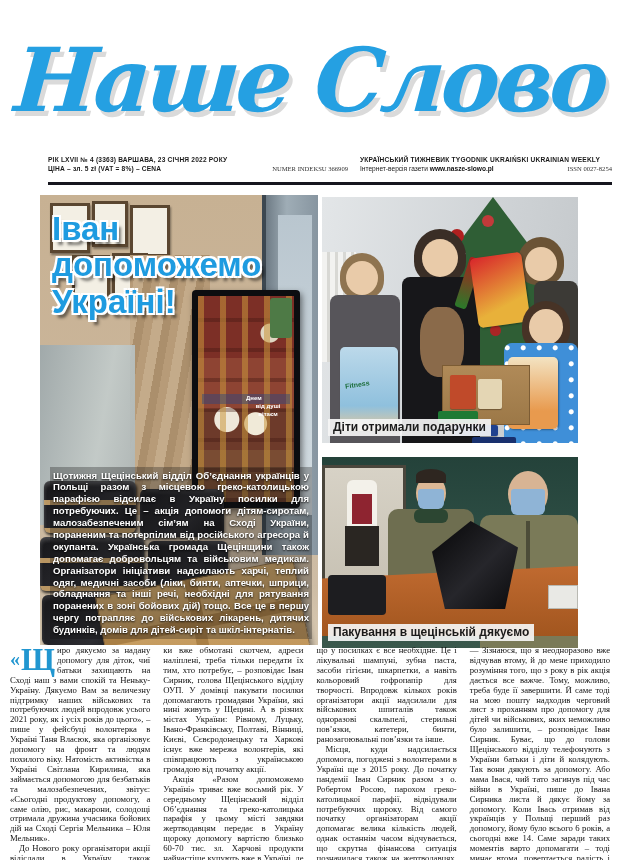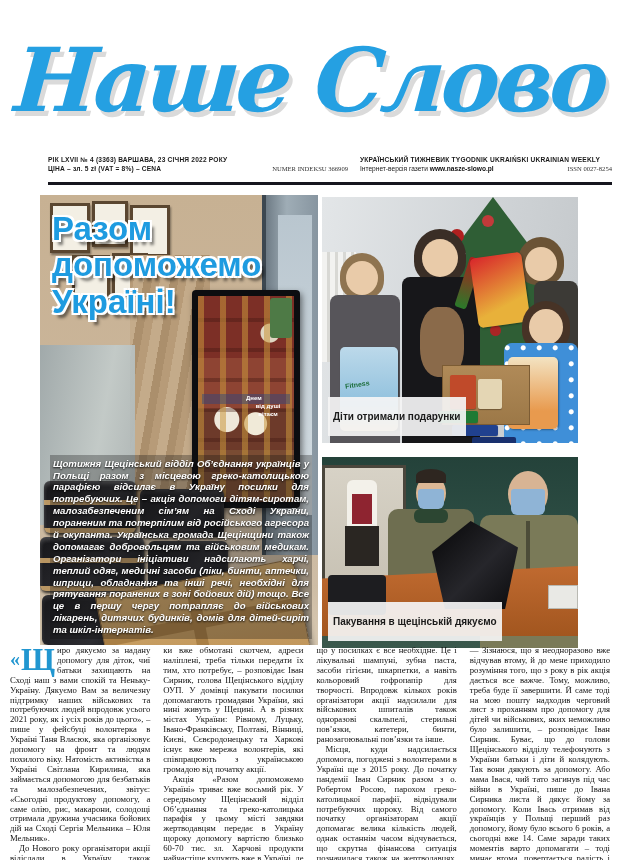--- a/index.html
+++ b/index.html
@@ -18,21 +18,21 @@
   .info-left{width:300px;}
   .info-right{width:252px;}
   .row2{display:flex;justify-content:space-between;}
   .serifsmall{font-family:"Liberation Serif",serif;font-weight:normal;color:#333;}
   .weburl{font-weight:bold;color:#111;}
   .thickrule{position:absolute;top:182px;left:48px;width:564px;height:3px;background:#16161e;}
   
   .ph{position:absolute;overflow:hidden;background:#999;}
   .ph *{position:absolute;}
   .cap{position:absolute;left:6px;bottom:7px;background:rgba(245,245,245,.92);
-       color:#1a1a1a;font-size:10px;font-weight:bold;padding:14px 5px;line-height:1.1;z-index:30;}
+       color:#1a1a1a;font-size:12px;font-weight:bold;padding:2px 5px;line-height:1.1;z-index:30;}
   
   .photo-main{left:40px;top:195px;width:278px;height:450px;background:linear-gradient(#c7b193,#cbb69b 55%,#cfbfa9);}
   .door{right:0;top:0;width:52px;height:360px;background:linear-gradient(90deg,#6e7b85,#9fadb6 40%,#8795a0);border-left:4px solid #3c4750;}
   .doorpane{right:6px;top:20px;width:34px;height:300px;background:linear-gradient(#b9c6cf,#d4dde2);}
   .frames{left:8px;top:6px;width:150px;height:110px;}
   .frm{background:#f3efe4;border:3px solid #5a4630;box-shadow:1px 2px 2px rgba(0,0,0,.4);}
   .marble{left:90px;top:60px;width:80px;height:260px;background:repeating-linear-gradient(100deg,#b79b78 0 8px,#c4ab8a 8px 18px,#ab8f6c 18px 26px);}
   .glass{left:0;top:150px;width:95px;height:180px;background:linear-gradient(100deg,#9ca8ac,#c2cccc 60%,#aab4b6);opacity:.9;}
   .tv{left:152px;top:95px;width:108px;height:218px;background:#0c0d10;border-radius:4px;box-shadow:2px 3px 6px rgba(0,0,0,.5);}
   .tvscr{left:6px;top:6px;width:96px;height:206px;
@@ -55,21 +55,21 @@
   .strap{background:repeating-linear-gradient(0deg,#caa36a 0 5px, transparent 5px 28px);opacity:.9;}
   .floor{left:0;bottom:0;width:278px;height:60px;background:linear-gradient(#cdbca4,#d8c9b2);}
   .cardbox{left:62px;top:382px;width:200px;height:92px;background:linear-gradient(#cfa76a,#c0955a);
            transform:rotate(-11deg);border:1px solid #8d6a3c;box-shadow:2px 4px 6px rgba(0,0,0,.45);}
   .tape{background:#a97f45;}
   .headline{left:12px;top:16px;width:250px;margin:0;z-index:20;
             font-size:33px;line-height:1.1;font-weight:bold;color:#1e9be0;white-space:pre-line;
             text-shadow:-2px -2px 0 #fff,2px -2px 0 #fff,-2px 2px 0 #fff,2px 2px 0 #fff,4px 5px 3px rgba(0,0,0,.5);}
   .lead{left:10px;bottom:6px;width:256px;margin:0;z-index:25;color:#ffffff;
         font-size:9.6px;font-weight:bold;line-height:1.24;text-align:justify;
-        text-shadow:0 1px 2px rgba(0,0,0,.9);background:rgba(15,15,18,.30);padding:3px;font-style:italic;}
+        text-shadow:0 1px 2px rgba(0,0,0,.9);background:rgba(15,15,18,.30);padding:3px;}
   
   .photo-kids{left:322px;top:197px;width:256px;height:246px;background:linear-gradient(100deg,#e3e6e8,#cfd3d6 60%,#c3c7ca);}
   .radiator{left:0;top:55px;width:34px;height:110px;background:repeating-linear-gradient(90deg,#f2f2f0 0 5px,#d8d8d4 5px 8px);}
   .tree{left:96px;top:0;width:150px;height:200px;background:#2f5e35;
         clip-path:polygon(50% 0,78% 28%,68% 28%,95% 62%,82% 62%,100% 100%,0 100%,18% 62%,5% 62%,32% 28%,22% 28%);}
   .bauble{border-radius:50%;}
   .head{border-radius:50%;background:#e9cba9;}
   .hair{border-radius:50% 50% 40% 40%;}
   .kidbody{border-radius:8px 8px 0 0;}
   .bag{border-radius:5px;box-shadow:1px 1px 2px rgba(0,0,0,.35);}
@@ -158,21 +158,21 @@
       <div class="parcel" style="left:0;top:62px;width:104px;height:54px;"></div>
       <div class="parcel strap" style="left:0;top:62px;width:104px;height:54px;"></div>
       <div class="parcel" style="left:108px;top:66px;width:80px;height:50px;"></div>
       <div class="parcel" style="left:2px;top:120px;width:110px;height:50px;"></div>
       <div class="parcel" style="left:116px;top:120px;width:72px;height:50px;"></div>
     </div>
     <div class="cardbox">
       <div class="tape" style="left:0;top:38px;width:200px;height:12px;"></div>
       <div class="tape" style="left:90px;top:0;width:12px;height:92px;"></div>
     </div>
-    <div class="headline">Разом
+    <div class="headline">Іван
 допоможемо
 Україні!</div>
     <p class="lead">Щотижня Щецінський відділ Об’єднання українців у Польщі разом з місцевою греко-католицькою парафією відсилає в Україну посилки для потребуючих. Це – акція допомоги дітям-сиротам, малозабезпеченим сім’ям на Сході України, пораненим та потерпілим від російського агресора й окупанта. Українська громада Щецінщини також допомагає добровольцям та військовим медикам. Організатори ініціативи надсилають харчі, теплий одяг, медичні засоби (ліки, бинти, аптечки, шприци, обладнання та інші речі, необхідні для рятування поранених в зоні бойових дій) тощо. Все це в першу чергу потрапляє до військових лікарень, дитячих будинків, домів для дітей-сиріт та шкіл-інтернатів.</p>
   </figure>
 
   <figure class="ph photo-kids" style="margin:0;">
     <div class="radiator"></div>
     <div class="tree"></div>
     <div class="bauble" style="left:128px;top:32px;width:14px;height:14px;background:#b02020;"></div>
     <div class="bauble" style="left:160px;top:18px;width:12px;height:12px;background:#c23a3a;"></div>

